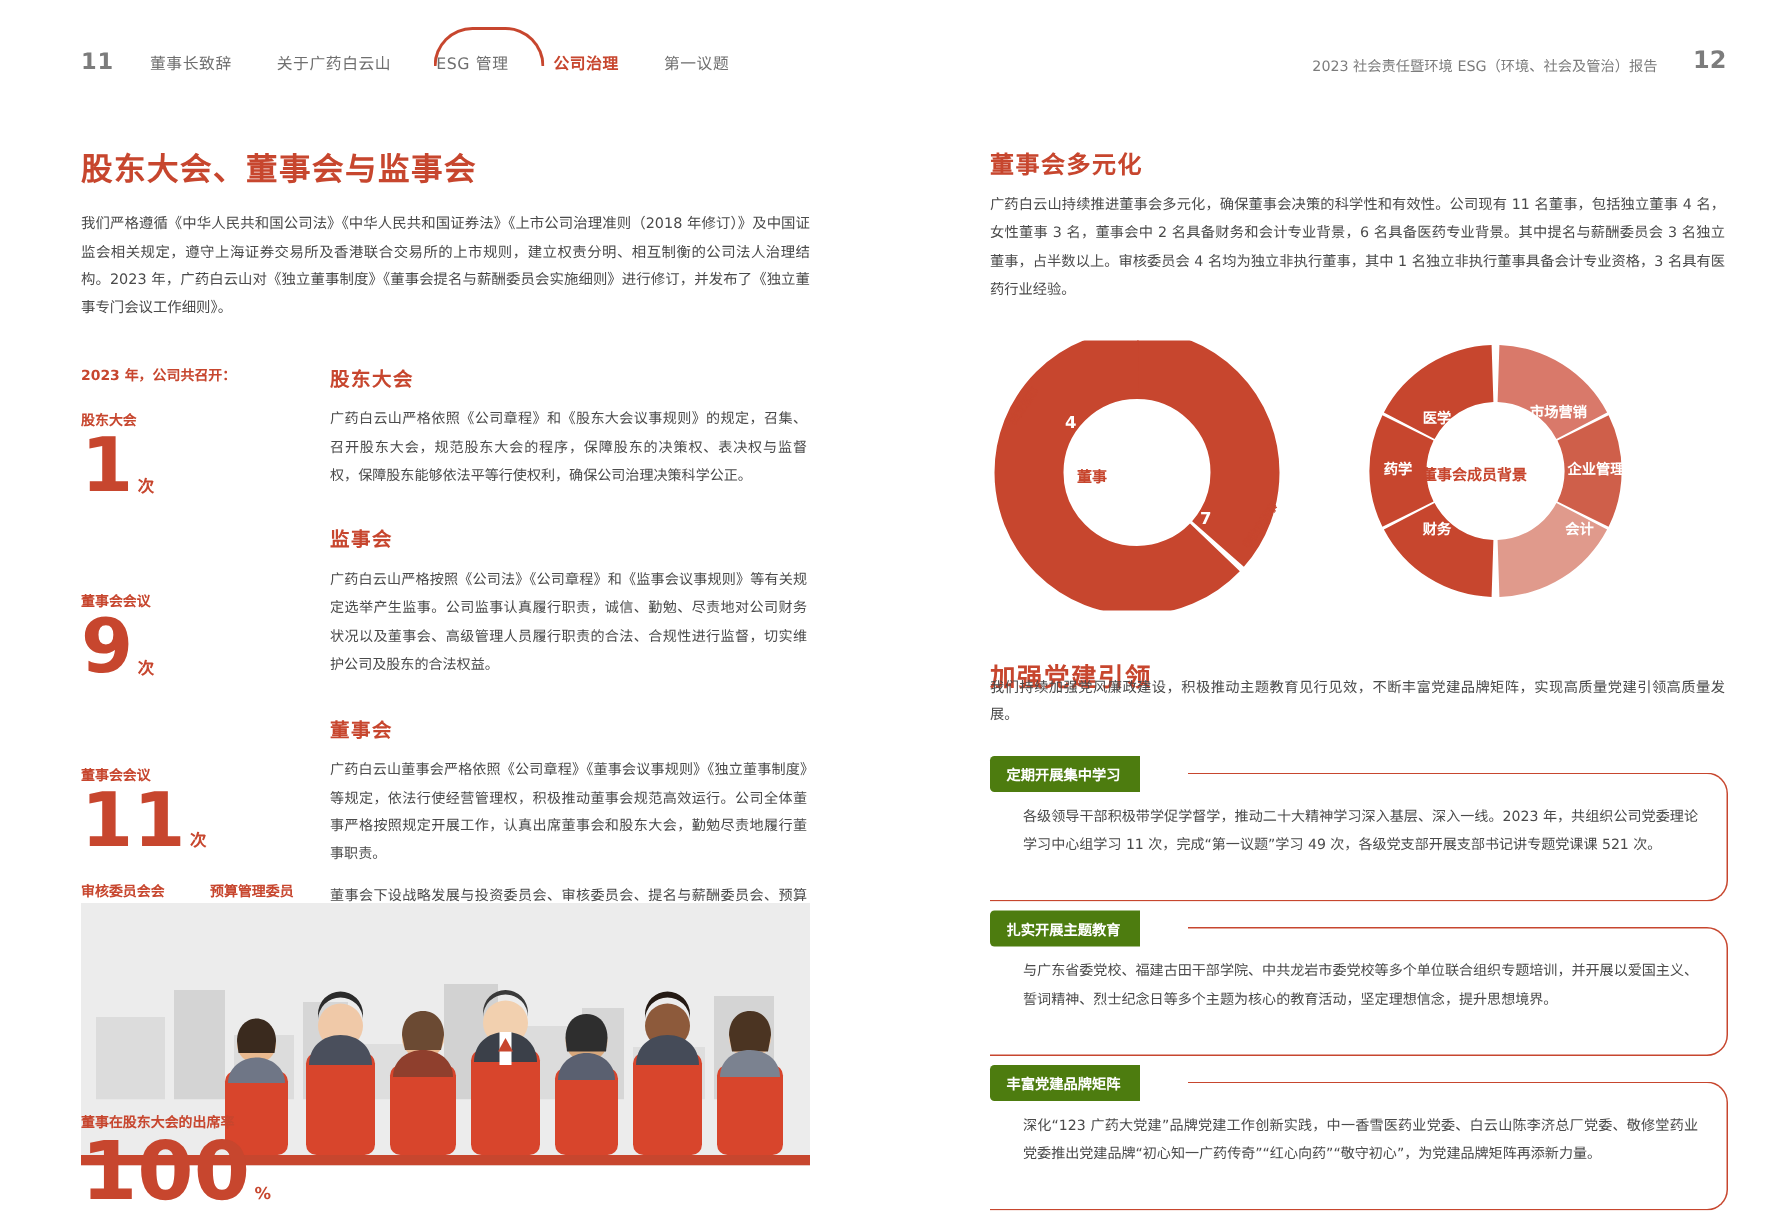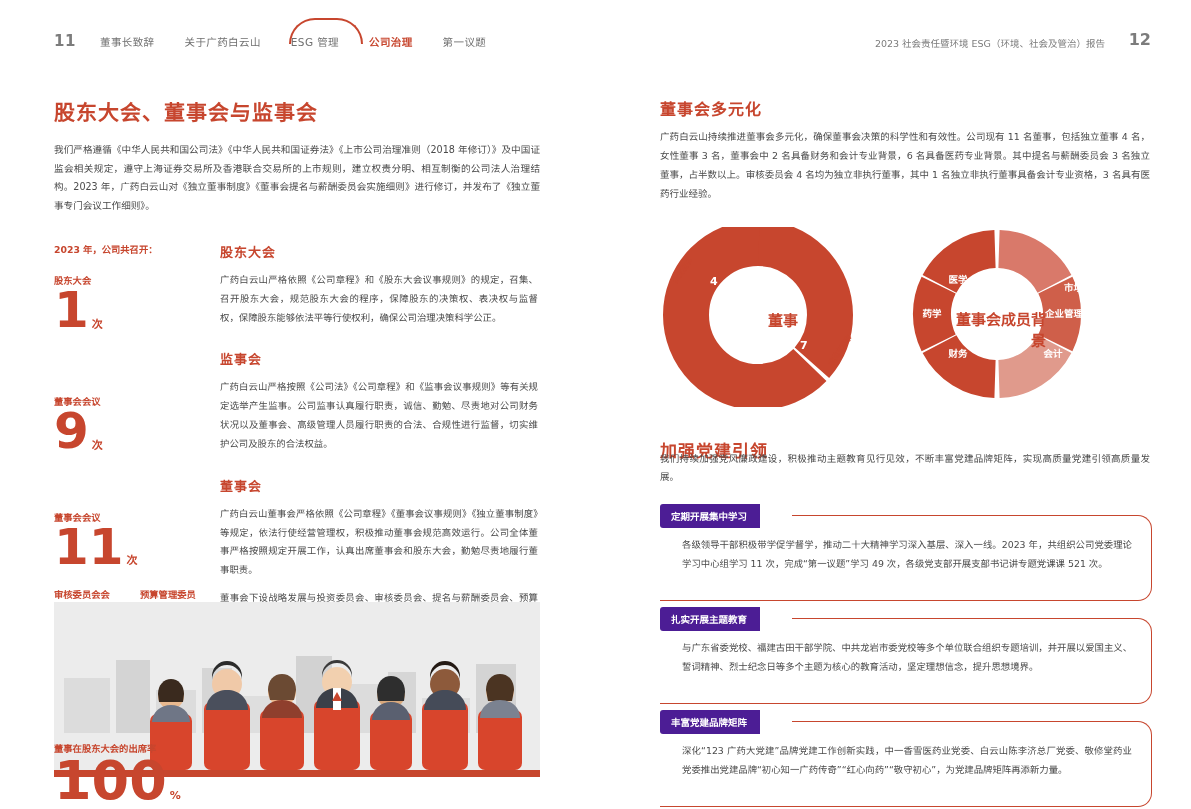--- a/index.html
+++ b/index.html
@@ -106,40 +106,40 @@
     font-size:9.5px; line-height:2.0; color:#4a4a4a; text-align:justify;
   }
 
   .charts{ position:absolute; left:56px; top:150px; width:500px; height:190px; }
 
   .donut-label{
     position:absolute; color:#ffffff; font-size:9.5px; font-weight:bold;
     text-align:center; line-height:1.25; pointer-events:none;
   }
   .donut-center{
-    position:absolute; color:#c7462e; font-size:15px; font-weight:bold;
-    text-align:right; pointer-events:none;
+    position:absolute; color:#c7462e; font-size:10px; font-weight:bold;
+    text-align:left; pointer-events:none;
   }
   .donut-num{
     position:absolute; color:#ffffff; font-size:11px; font-weight:bold;
   }
   .curve-label{
     position:absolute; color:#c7462e; font-size:7px; font-weight:bold;
     white-space:nowrap;
   }
 
   #party-heading{ left:64px; top:345px; font-size:17px;margin-top:20px; }
   .party-intro{
     position:absolute; left:64px; top:378px; width:490px;
     font-size:9.5px; line-height:1.9; color:#4a4a4a; text-align:justify;
   }
 
   .card{ position:absolute; left:64px; width:492px; }
   .card-tab{
-    display:inline-block; background:#4c1d95; color:#fff;
+    display:inline-block; background:#4d7c0f; color:#fff;
     font-size:9.5px; font-weight:bold; padding:5px 13px 5px 11px;
     border-radius:3px 0 0 3px; position:relative; z-index:2;
   }
   .card-frame{
     position:absolute; left:0; top:11px; width:492px; height:86px;
     border:1px solid #c7462e; border-left:none;
     border-radius:0 14px 14px 0;
   }
   .card-mask{
     position:absolute; left:0; top:11px; width:132px; height:14px;
@@ -356,21 +356,21 @@
             <path d="M 2.6 -84 A 84 84 0 0 1 74.4 -39 L 40.6 -21.3 A 46 46 0 0 0 1.4 -46 Z" fill="#d9796a"></path>
             <path d="M 75.4 -37.2 A 84 84 0 0 1 75.4 37.2 L 41.3 20.4 A 46 46 0 0 0 41.3 -20.4 Z" fill="#cf5f4a"></path>
             <path d="M 74.4 39 A 84 84 0 0 1 2.6 84 L 1.4 46 A 46 46 0 0 0 40.6 21.3 Z" fill="#e09a8c"></path>
             <path d="M -2.6 84 A 84 84 0 0 1 -74.4 39 L -40.6 21.3 A 46 46 0 0 0 -1.4 46 Z" fill="#c7462e"></path>
             <path d="M -75.4 37.2 A 84 84 0 0 1 -75.4 -37.2 L -41.3 -20.4 A 46 46 0 0 0 -41.3 20.4 Z" fill="#c7462e"></path>
             <path d="M -74.4 -39 A 84 84 0 0 1 -2.6 -84 L -1.4 -46 A 46 46 0 0 0 -40.6 -21.3 Z" fill="#c7462e"></path>
           </g>
         </svg>
         <div class="donut-center" style="left:64px;top:86px;width:98px;">董事会成员背景</div>
 
-        <div class="donut-label" style="left:132px;top:60px;width:46px;margin-left:44px;">市场营销</div>
+        <div class="donut-label" style="left:132px;top:48px;width:46px;">市场营销</div>
         <div class="donut-label" style="left:158px;top:86px;width:44px;">企业管理</div>
         <div class="donut-label" style="left:147px;top:126px;width:44px;">会计</div>
         <div class="donut-label" style="left:52px;top:126px;width:44px;">财务</div>
         <div class="donut-label" style="left:26px;top:86px;width:44px;">药学</div>
         <div class="donut-label" style="left:52px;top:52px;width:44px;">医学</div>
       </div>
     </div>
 
     <div id="party-heading" class="sec-title r-abs">加强党建引领</div>
 

